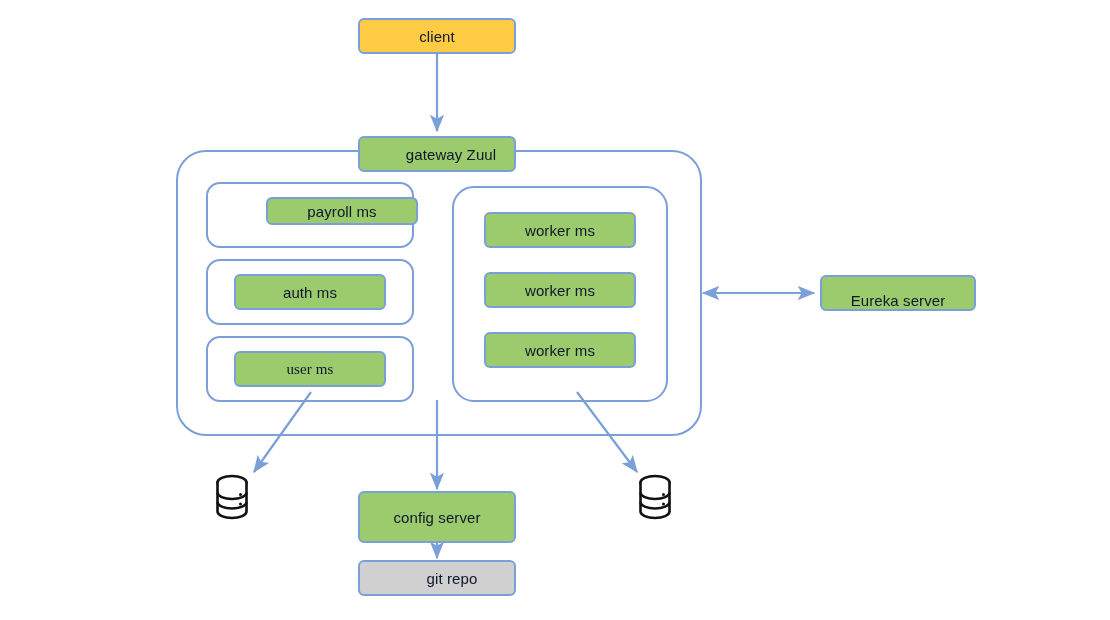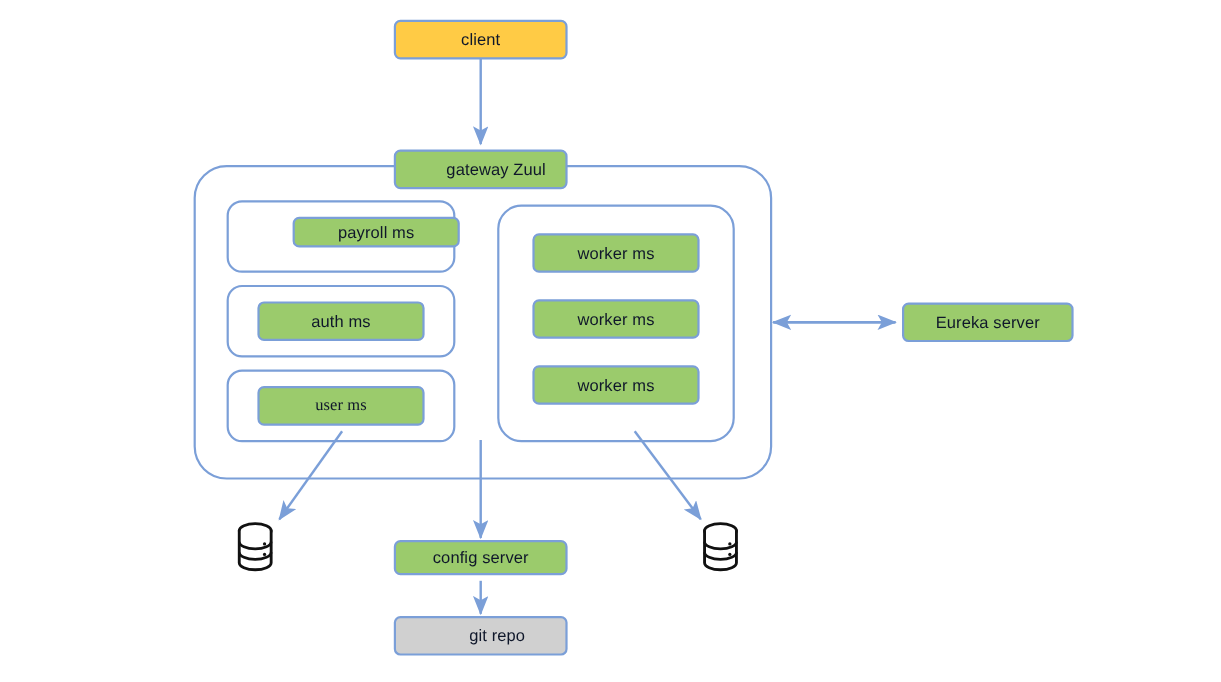--- a/index.html
+++ b/index.html
@@ -111,25 +111,25 @@
   </div>
 
   <div class="node green" style="left:484px; top:272px; width:152px; height:36px;">
     <span>worker ms</span>
   </div>
 
   <div class="node green" style="left:484px; top:332px; width:152px; height:36px;">
     <span>worker ms</span>
   </div>
 
-  <div class="node green" style="left:820px; top:275px; width:156px; height:36px;">
+  <div class="node green" style="left:820px; top:275px; width:156px; height:36px;align-items:flex-end;">
     <span>Eureka server</span>
   </div>
 
-  <div class="node green" style="left:358px; top:491px; width:158px; height:32px;">
+  <div class="node green" style="left:358px; top:491px; width:158px; height:52px;">
     <span>config server</span>
   </div>
 
   <div class="node grey" style="left:358px; top:560px; width:158px; height:36px;padding-left:30px;">
     <span>git repo</span>
   </div>
 
   <svg class="dbicon" style="left:211px; top:473px;" width="42" height="48" viewBox="0 0 42 48">
     <ellipse cx="21" cy="9.5" rx="14.5" ry="6.5" fill="#ffffff" stroke="#111111" stroke-width="2.6"></ellipse>
     <path d="M6.5,9.5 L6.5,38.5 A14.5,6.5 0 0 0 35.5,38.5 L35.5,9.5" fill="#ffffff" stroke="#111111" stroke-width="2.6" stroke-linecap="round"></path>

